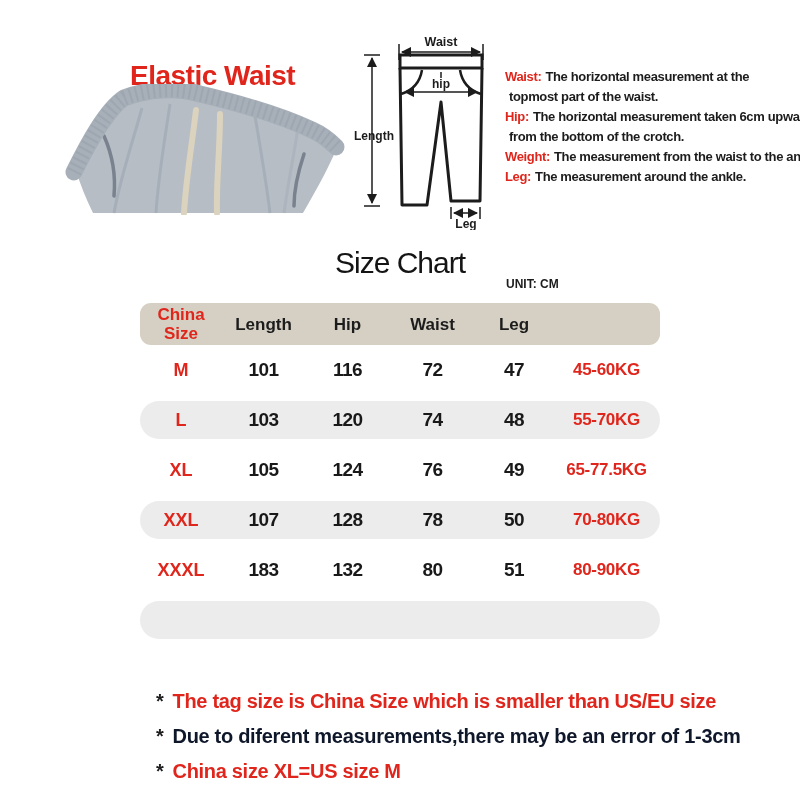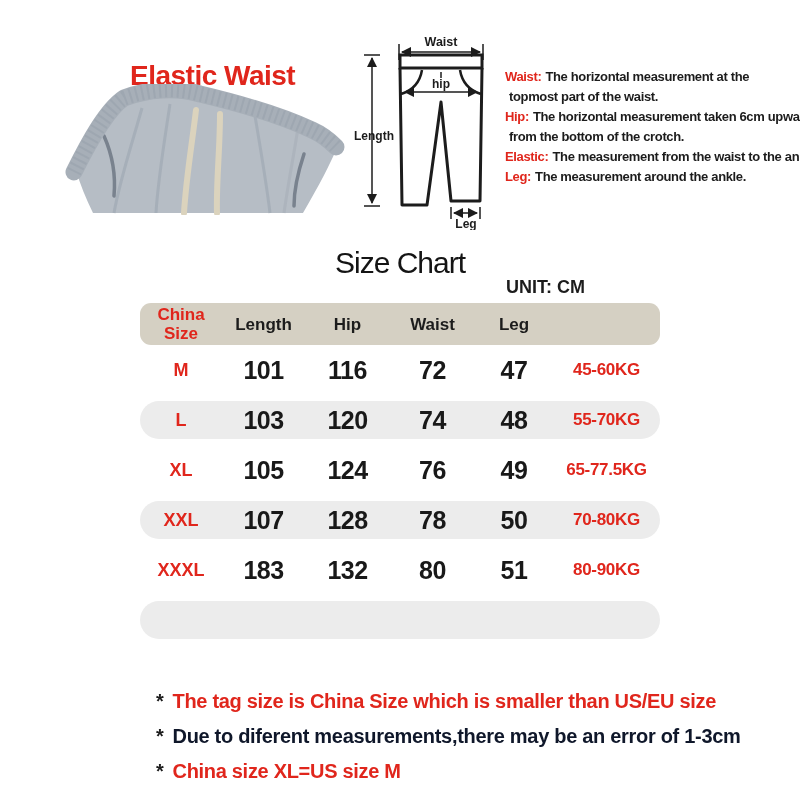--- a/index.html
+++ b/index.html
@@ -21,34 +21,34 @@
     position:absolute;left:505px;top:67px;
     font-size:13px;font-weight:700;letter-spacing:-0.35px;line-height:20px;
     white-space:nowrap;color:#1c1c1c;
   }
   .defs .term{color:var(--accent-red,#e0261c);margin-right:4px;}
   
   .chart-title{
     position:absolute;left:0;top:246px;width:800px;text-align:center;
     font-size:30px;font-weight:400;letter-spacing:-1px;color:#141414;
   }
-  .unit-note{position:absolute;left:506px;top:277px;font-size:18px;font-weight:700;}
+  .unit-note{position:absolute;left:506px;top:277px;font-size:12px;font-weight:700;}
   .size-table{position:absolute;left:140px;top:303px;width:520px;display:flex;flex-direction:column;}
   .grid6{display:grid;grid-template-columns:82px 83px 85px 85px 78px 107px;align-items:center;text-align:center;}
   .size-header{
     height:42px;background:var(--table-header-bg,#d5d0c3);border-radius:11px;
     font-size:17px;font-weight:700;line-height:19px;
   }
   .hcell{padding:0 2px;}
   .hcell.china{color:var(--accent-red,#e0261c);padding:0 8px;}
   .hcell.weight{padding:0 15px;}
   .size-row{height:38px;margin:6px 0;}
   .size-row.alt{background:var(--table-alt-row-bg,#ececec);border-radius:19px;}
   .cell.size{color:var(--accent-red,#e0261c);font-size:18px;font-weight:700;}
-  .cell.num{font-size:25px;font-weight:600;letter-spacing:-0.5px;color:#191919;}
+  .cell.num{font-size:19px;font-weight:600;letter-spacing:-0.5px;color:#191919;}
   .cell.weight{color:var(--accent-red,#e0261c);font-size:17px;font-weight:700;letter-spacing:-0.3px;}
   
   .footnotes{position:absolute;left:120px;top:684px;font-size:20px;font-weight:600;letter-spacing:-0.3px;margin-left:36px;}
   .footnote{height:35px;line-height:35px;white-space:nowrap;}
   .footnote .marker{color:#1c1c1c;margin-right:9px;}
   .footnote.red .fn-text{color:var(--accent-red,#e0261c);}
   .footnote.black .fn-text{color:#0f172a;}
   svg text{font-family:"Liberation Sans","DejaVu Sans",sans-serif;}
 </style>
 </head>
@@ -106,21 +106,21 @@
       <text x="16" y="110" font-size="12" text-anchor="start">Length</text>
       <text x="128" y="198" font-size="12">Leg</text>
     </g>
   </svg>
 
   <div class="defs">
     <div class="def-line"><span class="term">Waist:</span><span>The horizontal measurement at the</span></div>
     <div class="def-line"><span class="term"></span><span>topmost part of the waist.</span></div>
     <div class="def-line"><span class="term">Hip:</span><span>The horizontal measurement taken 6cm upwards</span></div>
     <div class="def-line"><span class="term"></span><span>from the bottom of the crotch.</span></div>
-    <div class="def-line"><span class="term">Elastic:</span><span>The measurement from the waist to the ankle.</span></div>
+    <div class="def-line"><span class="term">Weight:</span><span>The measurement from the waist to the ankle.</span></div>
     <div class="def-line"><span class="term">Leg:</span><span>The measurement around the ankle.</span></div>
   </div>
 
   <div class="chart-title">Size Chart</div>
   <div class="unit-note">UNIT: CM</div>
 
   <div class="size-table">
     <div class="size-header grid6">
       <div class="hcell china">China Size</div>
       <div class="hcell">Length</div>

